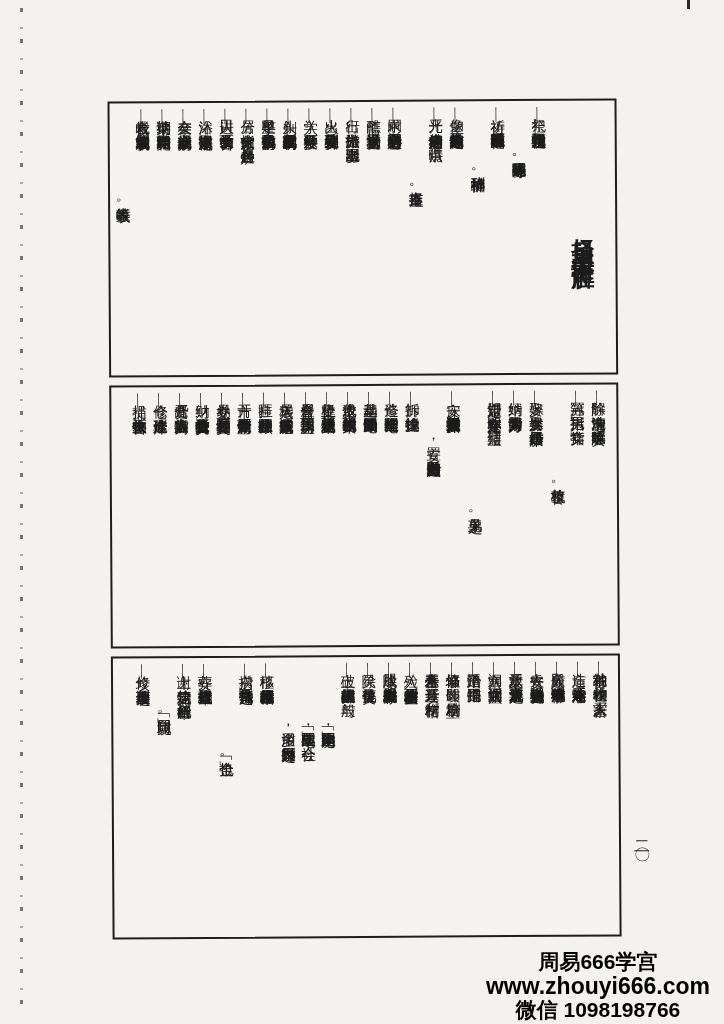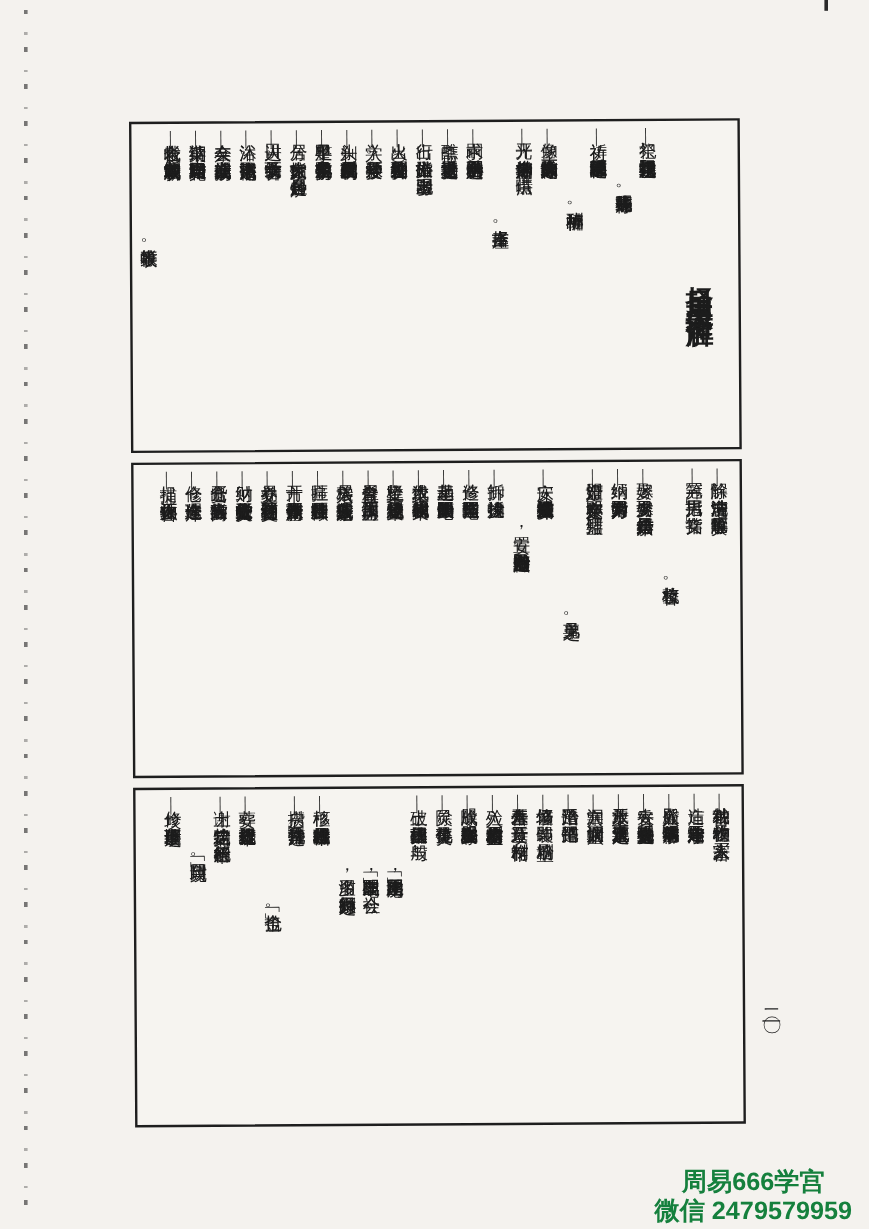--- a/index.html
+++ b/index.html
@@ -141,16 +141,17 @@
         <div class="entry" style="padding-top: 43.5px; text-indent: -43.5px;"><span>修坟—修理旧坟墓之事。</span></div>
       </div>
   </section>
 
   <div class="page-num">二〇</div>
 </div>
 
 <div class="binding-marks"></div>
 <div class="corner-mark"></div>
 
-<div class="watermark" style="color: #15803d;">
+<div class="watermark" style="color: #000000;">
   <div class="wm-line">周易666学宫</div>
-  <div class="wm-line">微信 2479579959</div>
+  <div class="wm-line wm-url">www.zhouyi666.com</div>
+  <div class="wm-line">微信 1098198766</div>
 </div>
 
 </body></html>

